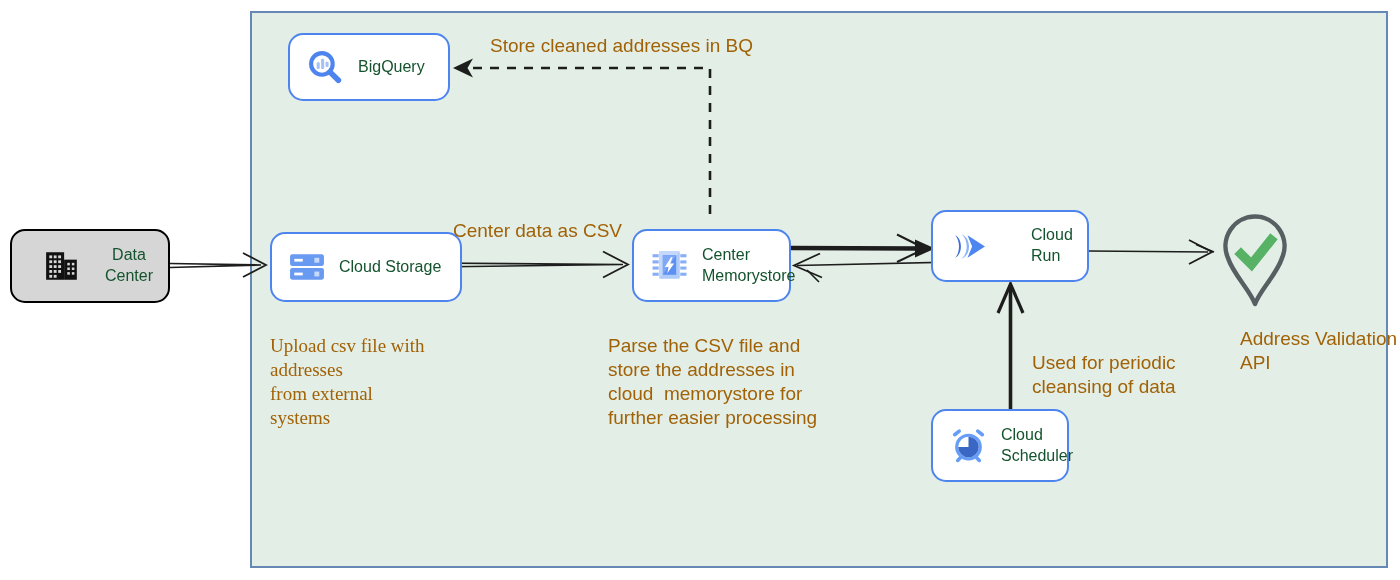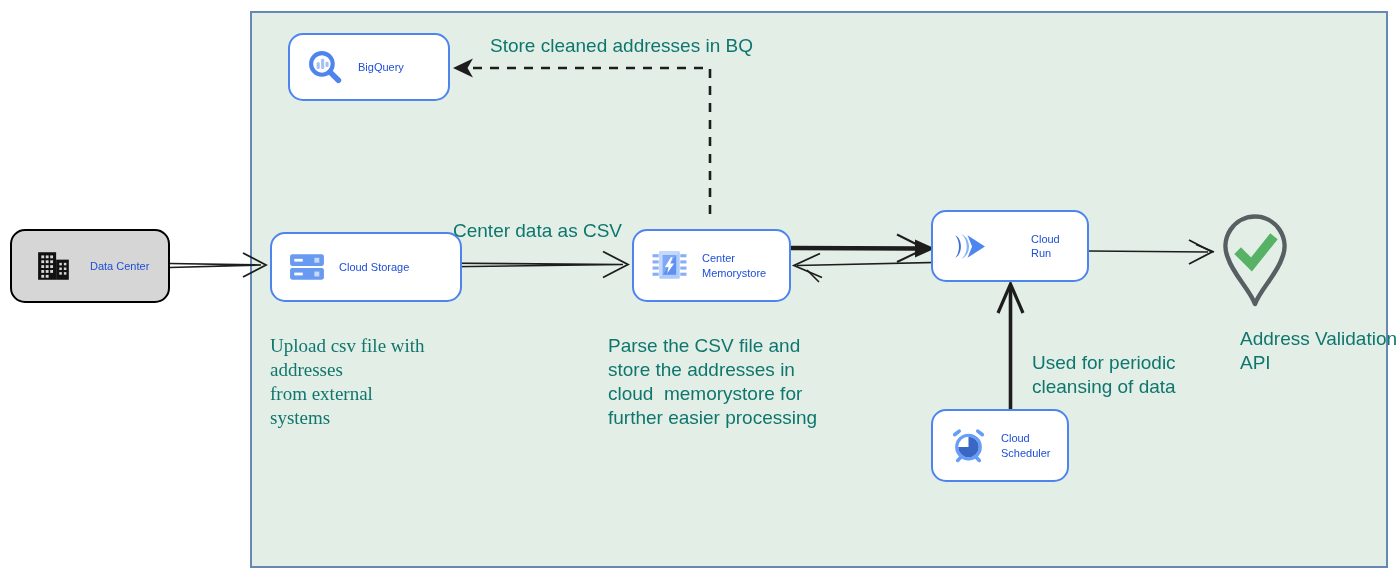--- a/index.html
+++ b/index.html
@@ -9,27 +9,27 @@
   .container{position:absolute;left:250px;top:11px;width:1138px;height:557px;
              background:var(--container-fill,#e3efe6);
              border:2px solid var(--container-border,#6688b4);
              box-sizing:border-box;}
 
   .node{position:absolute;display:flex;align-items:center;
         background:var(--node-fill,#ffffff);
         border:2.5px solid var(--node-border,#4d84ee);
         border-radius:15px;box-sizing:border-box;
         padding:0 8px 0 17px;gap:14px;}
-  .node .label{font-size:11px;color:#1d4ed8;line-height:1.3;}
+  .node .label{font-size:16px;color:#14532d;line-height:1.3;}
   .node .icon{flex:0 0 auto;display:flex;}
 
   .ext{background:var(--external-fill,#d6d6d6);
-       border:2.5px solid var(--external-border,#000);gap:18px;padding-left:24px;}
-
-  .annot{position:absolute;font-size:19px;color:#0f766e;line-height:24px;
+       border:2.5px solid var(--external-border,#000);gap:18px;padding-left:32px;text-align:center;}
+
+  .annot{position:absolute;font-size:19px;color:#a16207;line-height:24px;
          white-space:pre-wrap;}
 
   .overlay{position:absolute;left:0;top:0;width:1400px;height:580px;
            pointer-events:none;}
 
   .pin{position:absolute;left:1220px;top:211px;}
 </style>
 </head>
 <body>
 

